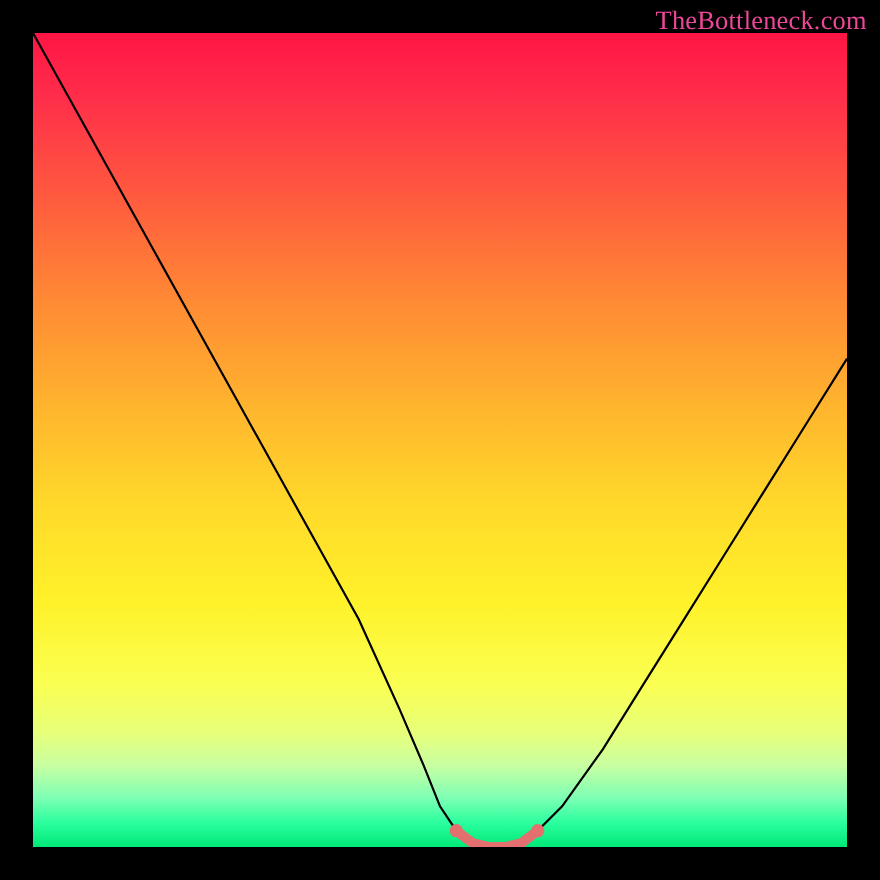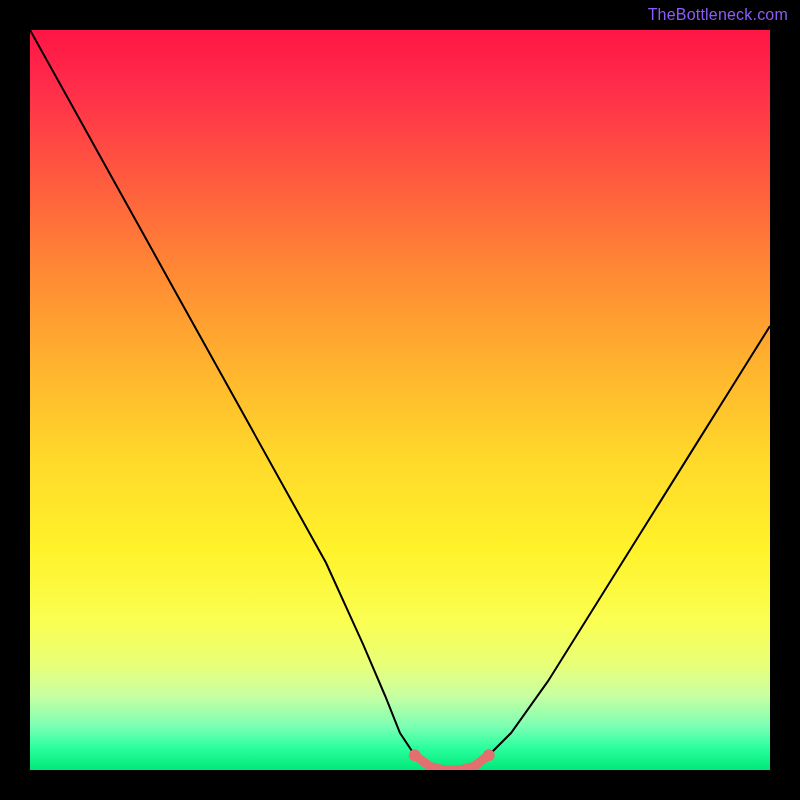--- a/index.html
+++ b/index.html
@@ -42,24 +42,25 @@
       #c8ffa2 90%,
       #7dffb4 94%,
       #2bff9e 97%,
       #00e878 100%
     );
   }
   .attribution {
     position: absolute;
     top: 6px;
     right: 12px;
-    color: #8b5cf6;
-    font-size: 16px;
+    color: #ec4899;
+    font-size: 24px;
     font-weight: 500;
     letter-spacing: 0.2px;
+    font-family: Liberation Serif, serif;
   }
   svg.curve {
     position: absolute;
     inset: 0;
   }
 </style>
 </head>
 <body>
 
 <div class="frame">

